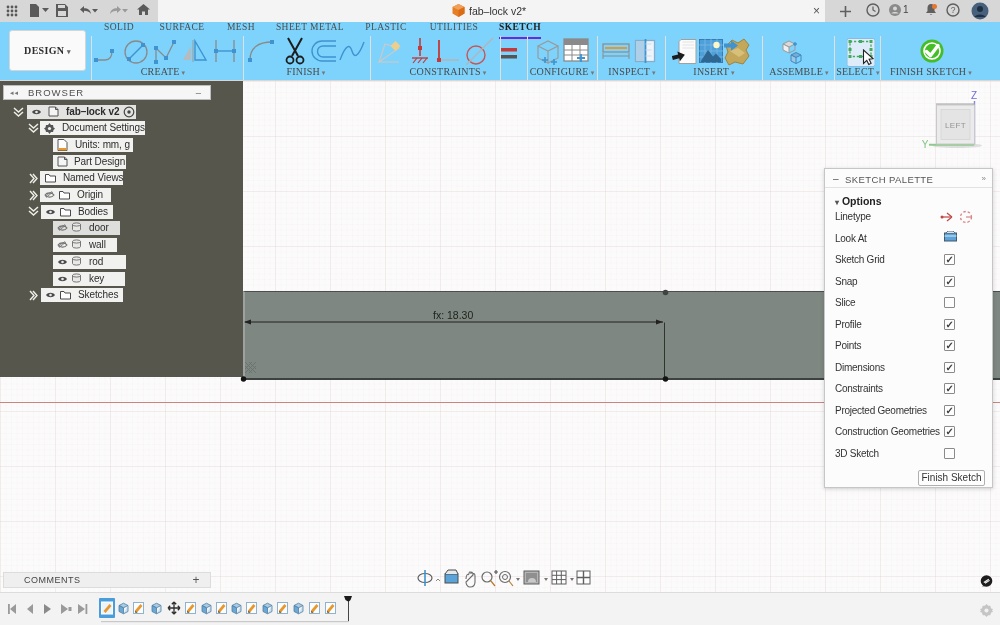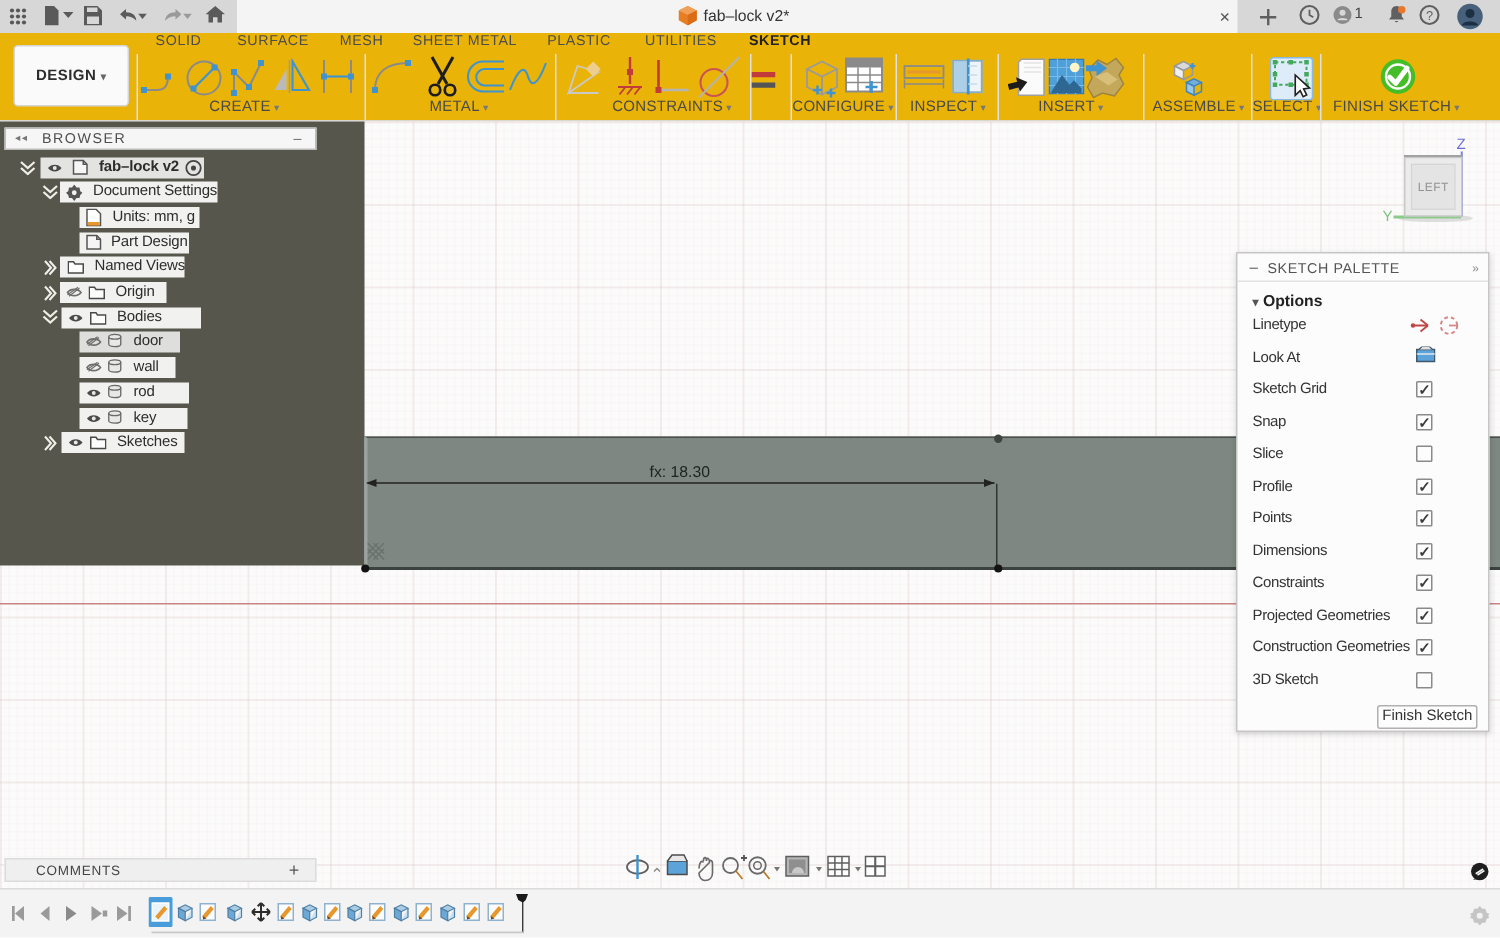--- a/index.html
+++ b/index.html
@@ -5,23 +5,23 @@
   * { margin:0; padding:0; box-sizing:border-box; }
   html,body { width:1000px; height:625px; overflow:hidden; }
   body { font-family:"Liberation Sans", sans-serif; position:relative; background:#fff; }
   .abs { position:absolute; }
 
   
   #topbar { left:0; top:0; width:1000px; height:22px; background:#d7d7d8; }
   #doctab { left:158px; top:0; width:667px; height:22px; background:#f4f4f4; }
 
   
-  #ribbon { left:0; top:22px; width:1000px; height:59px; background:#eab308; border-bottom:1px solid #d7d7d7; }
+  #ribbon { left:0; top:22px; width:1000px; height:59px; background:#7dd3fc; border-bottom:1px solid #d7d7d7;font-family:Liberation Serif, serif; }
   .rtab { position:absolute; top:0px; height:14px; font-size:9.5px; color:#4d4d4d; letter-spacing:.4px; white-space:nowrap; transform:translateX(-50%); }
-  .rtab.active { color:#222; font-weight:bold; border-bottom:2px solid #eab308; padding-bottom:15px; }
+  .rtab.active { color:#222; font-weight:bold; border-bottom:2px solid #6d28d9; padding-bottom:15px; }
   .rlabel { position:absolute; top:44px; font-size:10px; color:#4a4a4a; letter-spacing:.2px; white-space:nowrap; transform:translateX(-50%); }
   .rlabel:after { content:" \25BE"; font-size:7px; color:#777; }
   .rsep { position:absolute; top:14px; width:1px; height:44px; background:#e0e0e0; }
   #designbtn { left:9px; top:8px; width:77px; height:41px; background:#fafafa; border:1px solid #d5d5d5; border-radius:3px; font-size:10px; font-weight:bold; color:#2d2d2d; text-align:center; line-height:39px; letter-spacing:.3px; }
   .ricon { position:absolute; transform:translateX(-50%); }
 
   
   #canvas { left:0; top:81px; width:1000px; height:511px;
     background-color:#fcfbfb;
     background-image:
@@ -136,21 +136,21 @@
   <div class="rtab" style="left:182px">SURFACE</div>
   <div class="rtab" style="left:241px">MESH</div>
   <div class="rtab" style="left:310px">SHEET METAL</div>
   <div class="rtab" style="left:386px">PLASTIC</div>
   <div class="rtab" style="left:454px">UTILITIES</div>
   <div class="rtab active" style="left:520px">SKETCH</div>
 
   <div class="abs" id="designbtn">DESIGN <span style="font-size:7px;color:#666">▾</span></div>
 
   <div class="rlabel" style="left:163px">CREATE</div>
-  <div class="rlabel" style="left:306px">METAL</div>
+  <div class="rlabel" style="left:306px">FINISH</div>
   <div class="rlabel" style="left:448px">CONSTRAINTS</div>
   <div class="rlabel" style="left:562px">CONFIGURE</div>
   <div class="rlabel" style="left:632px">INSPECT</div>
   <div class="rlabel" style="left:714px">INSERT</div>
   <div class="rlabel" style="left:799px">ASSEMBLE</div>
   <div class="rlabel" style="left:858px">SELECT</div>
   <div class="rlabel" style="left:931px">FINISH SKETCH</div>
 
   <div class="rsep" style="left:91px"></div>
   <div class="rsep" style="left:243px"></div>
@@ -438,21 +438,21 @@
   </div>
   <div class="brow" style="left:40px;top:107.0px;width:71px;">
     <svg class="abs" style="left:4px;top:2px" width="11" height="10">
         <use href="#eyeoff"></use>
       </svg>
     <svg class="abs" style="left:19px;top:2px" width="11" height="10">
         <use href="#folder"></use>
       </svg>
     <span style="position:absolute;left:37px;">Origin</span>
   </div>
-  <div class="brow" style="left:41px;top:123.5px;width:93px;">
+  <div class="brow" style="left:41px;top:123.5px;width:72px;">
     <svg class="abs" style="left:4px;top:2px" width="11" height="10">
         <use href="#eye"></use>
       </svg>
     <svg class="abs" style="left:19px;top:2px" width="11" height="10">
         <use href="#folder"></use>
       </svg>
     <span style="position:absolute;left:37px;">Bodies</span>
   </div>
   <div class="brow" style="left:53px;top:140.0px;width:67px;background:#dededc;">
     <svg class="abs" style="left:4px;top:2px" width="11" height="10">

